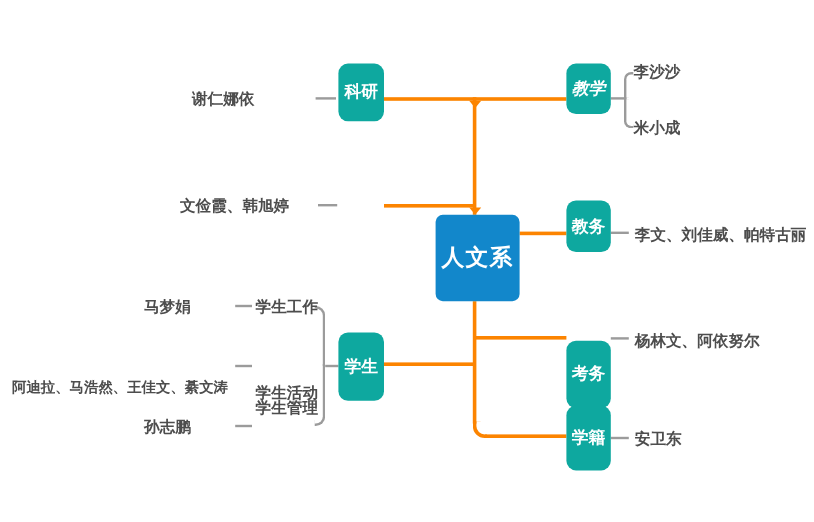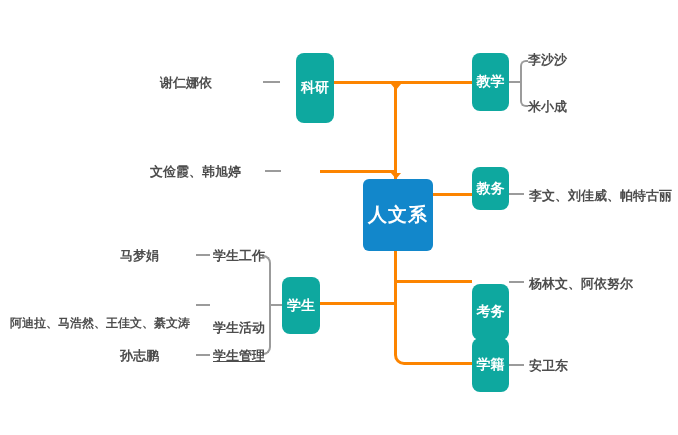--- a/index.html
+++ b/index.html
@@ -12,24 +12,24 @@
   *{box-sizing:border-box;margin:0;padding:0;}
   body{background:#fff;font-family:"Liberation Sans","DejaVu Sans",sans-serif;}
   .canvas{position:relative;width:678px;height:435px;background:#ffffff;overflow:hidden;}
 
   
   .node{position:absolute;display:flex;align-items:center;justify-content:center;
         color:#fff;font-weight:bold;cursor:default;}
   .root-node{left:363px;top:179px;width:70px;height:72px;background:var(--root-bg);
         border-radius:6px;font-size:19px;letter-spacing:1px;}
   .branch{background:var(--branch-bg);border-radius:8px;font-size:14px;width:38px;}
-  .b-keyan{left:296px;top:53px;height:70px;}
+  .b-keyan{left:282px;top:53px;height:48px;}
   .b-jiaoyan{left:282px;top:144px;height:56px;}
   .b-xuesheng{left:282px;top:277px;height:57px;}
-  .b-jiaoxue{left:472px;top:53px;width:37px;height:58px;}
+  .b-jiaoxue{left:472px;top:53px;width:37px;height:42px;font-style:italic;}
   .b-jiaowu{left:472px;top:167px;width:37px;height:43px;}
   .b-kaowu{left:472px;top:256px;width:37px;height:56px;margin-top:28px;}
   .b-xueji{left:472px;top:338px;width:37px;height:54px;}
 
   
   .ol{position:absolute;background:var(--line-orange);}
   .ol-top{left:320px;top:81px;width:152px;height:3px;}
   .ol-trunk-top{left:394px;top:81px;width:3px;height:98px;}
   .ol-jiaoyan{left:320px;top:170px;width:76px;height:3px;}
   .ol-jiaowu{left:433px;top:193px;width:39px;height:3px;}
@@ -75,21 +75,21 @@
   .name{position:absolute;color:var(--text-dark);font-size:13px;font-weight:600;
         line-height:15px;white-space:nowrap;}
   .name.right{}
   .t-xieren{left:160px;top:75px;width:100px;}
   .t-wenjian{left:150px;top:164px;width:113px;}
   .t-mameng{left:120px;top:248px;width:73px;}
   .t-adila{left:10px;top:316px;width:183px;font-size:12px;}
   .t-sunzhi{left:120px;top:348px;width:73px;}
   .t-xsgz{left:213px;top:248px;}
   .t-xshd{left:213px;top:298px;margin-top:22px;}
-  .t-xsgl{left:213px;top:348px;text-decoration:underline;}
+  .t-xsgl{left:213px;top:332px;}
   .t-lishasha{left:528px;top:52px;}
   .t-mixiaocheng{left:528px;top:99px;}
   .t-liwen{left:529px;top:188px;}
   .t-yanglin{left:529px;top:276px;}
   .t-anweidong{left:529px;top:358px;}
 </style>
 </head>
 <body>
 
 <div class="canvas">

